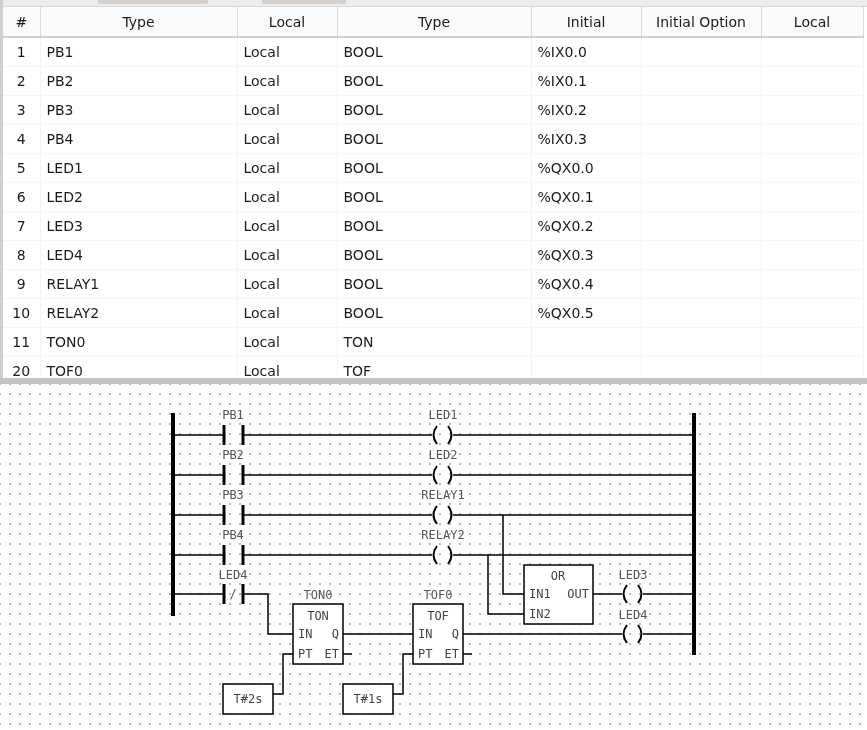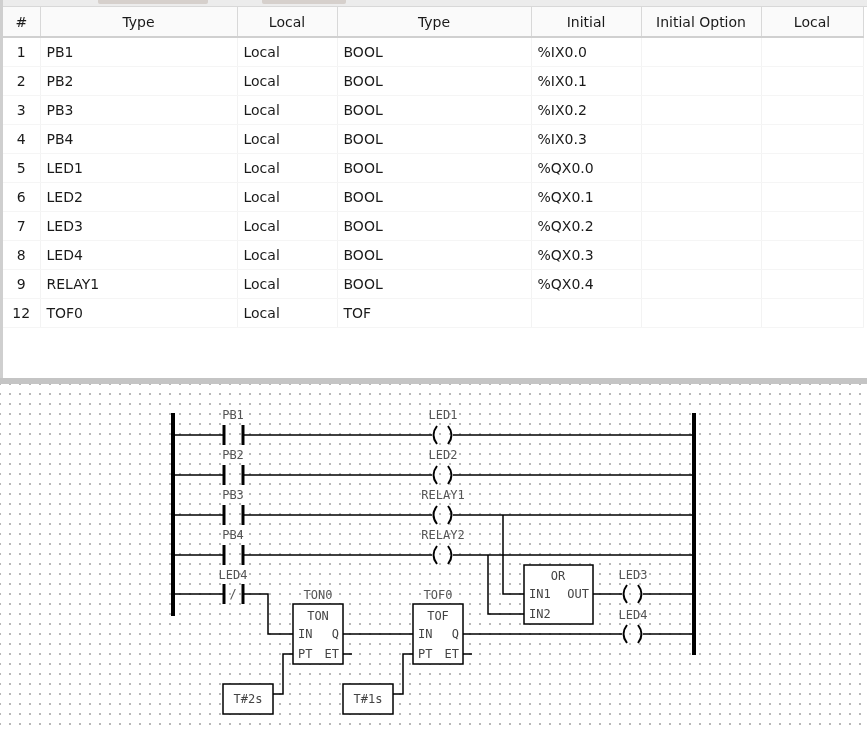--- a/index.html
+++ b/index.html
@@ -127,21 +127,39 @@
       <tr>
         <td class="num">9</td>
         <td>RELAY1</td>
         <td>Local</td>
         <td>BOOL</td>
         <td>%QX0.4</td>
         <td></td>
         <td></td>
       </tr>
       <tr>
-        <td class="num">12</td>
+        <td class="num">10</td>
+        <td>RELAY2</td>
+        <td>Local</td>
+        <td>BOOL</td>
+        <td>%QX0.5</td>
+        <td></td>
+        <td></td>
+      </tr>
+      <tr>
+        <td class="num">11</td>
+        <td>TON0</td>
+        <td>Local</td>
+        <td>TON</td>
+        <td></td>
+        <td></td>
+        <td></td>
+      </tr>
+      <tr>
+        <td class="num">20</td>
         <td>TOF0</td>
         <td>Local</td>
         <td>TOF</td>
         <td></td>
         <td></td>
         <td></td>
       </tr>
     </tbody>
 </table>
 

